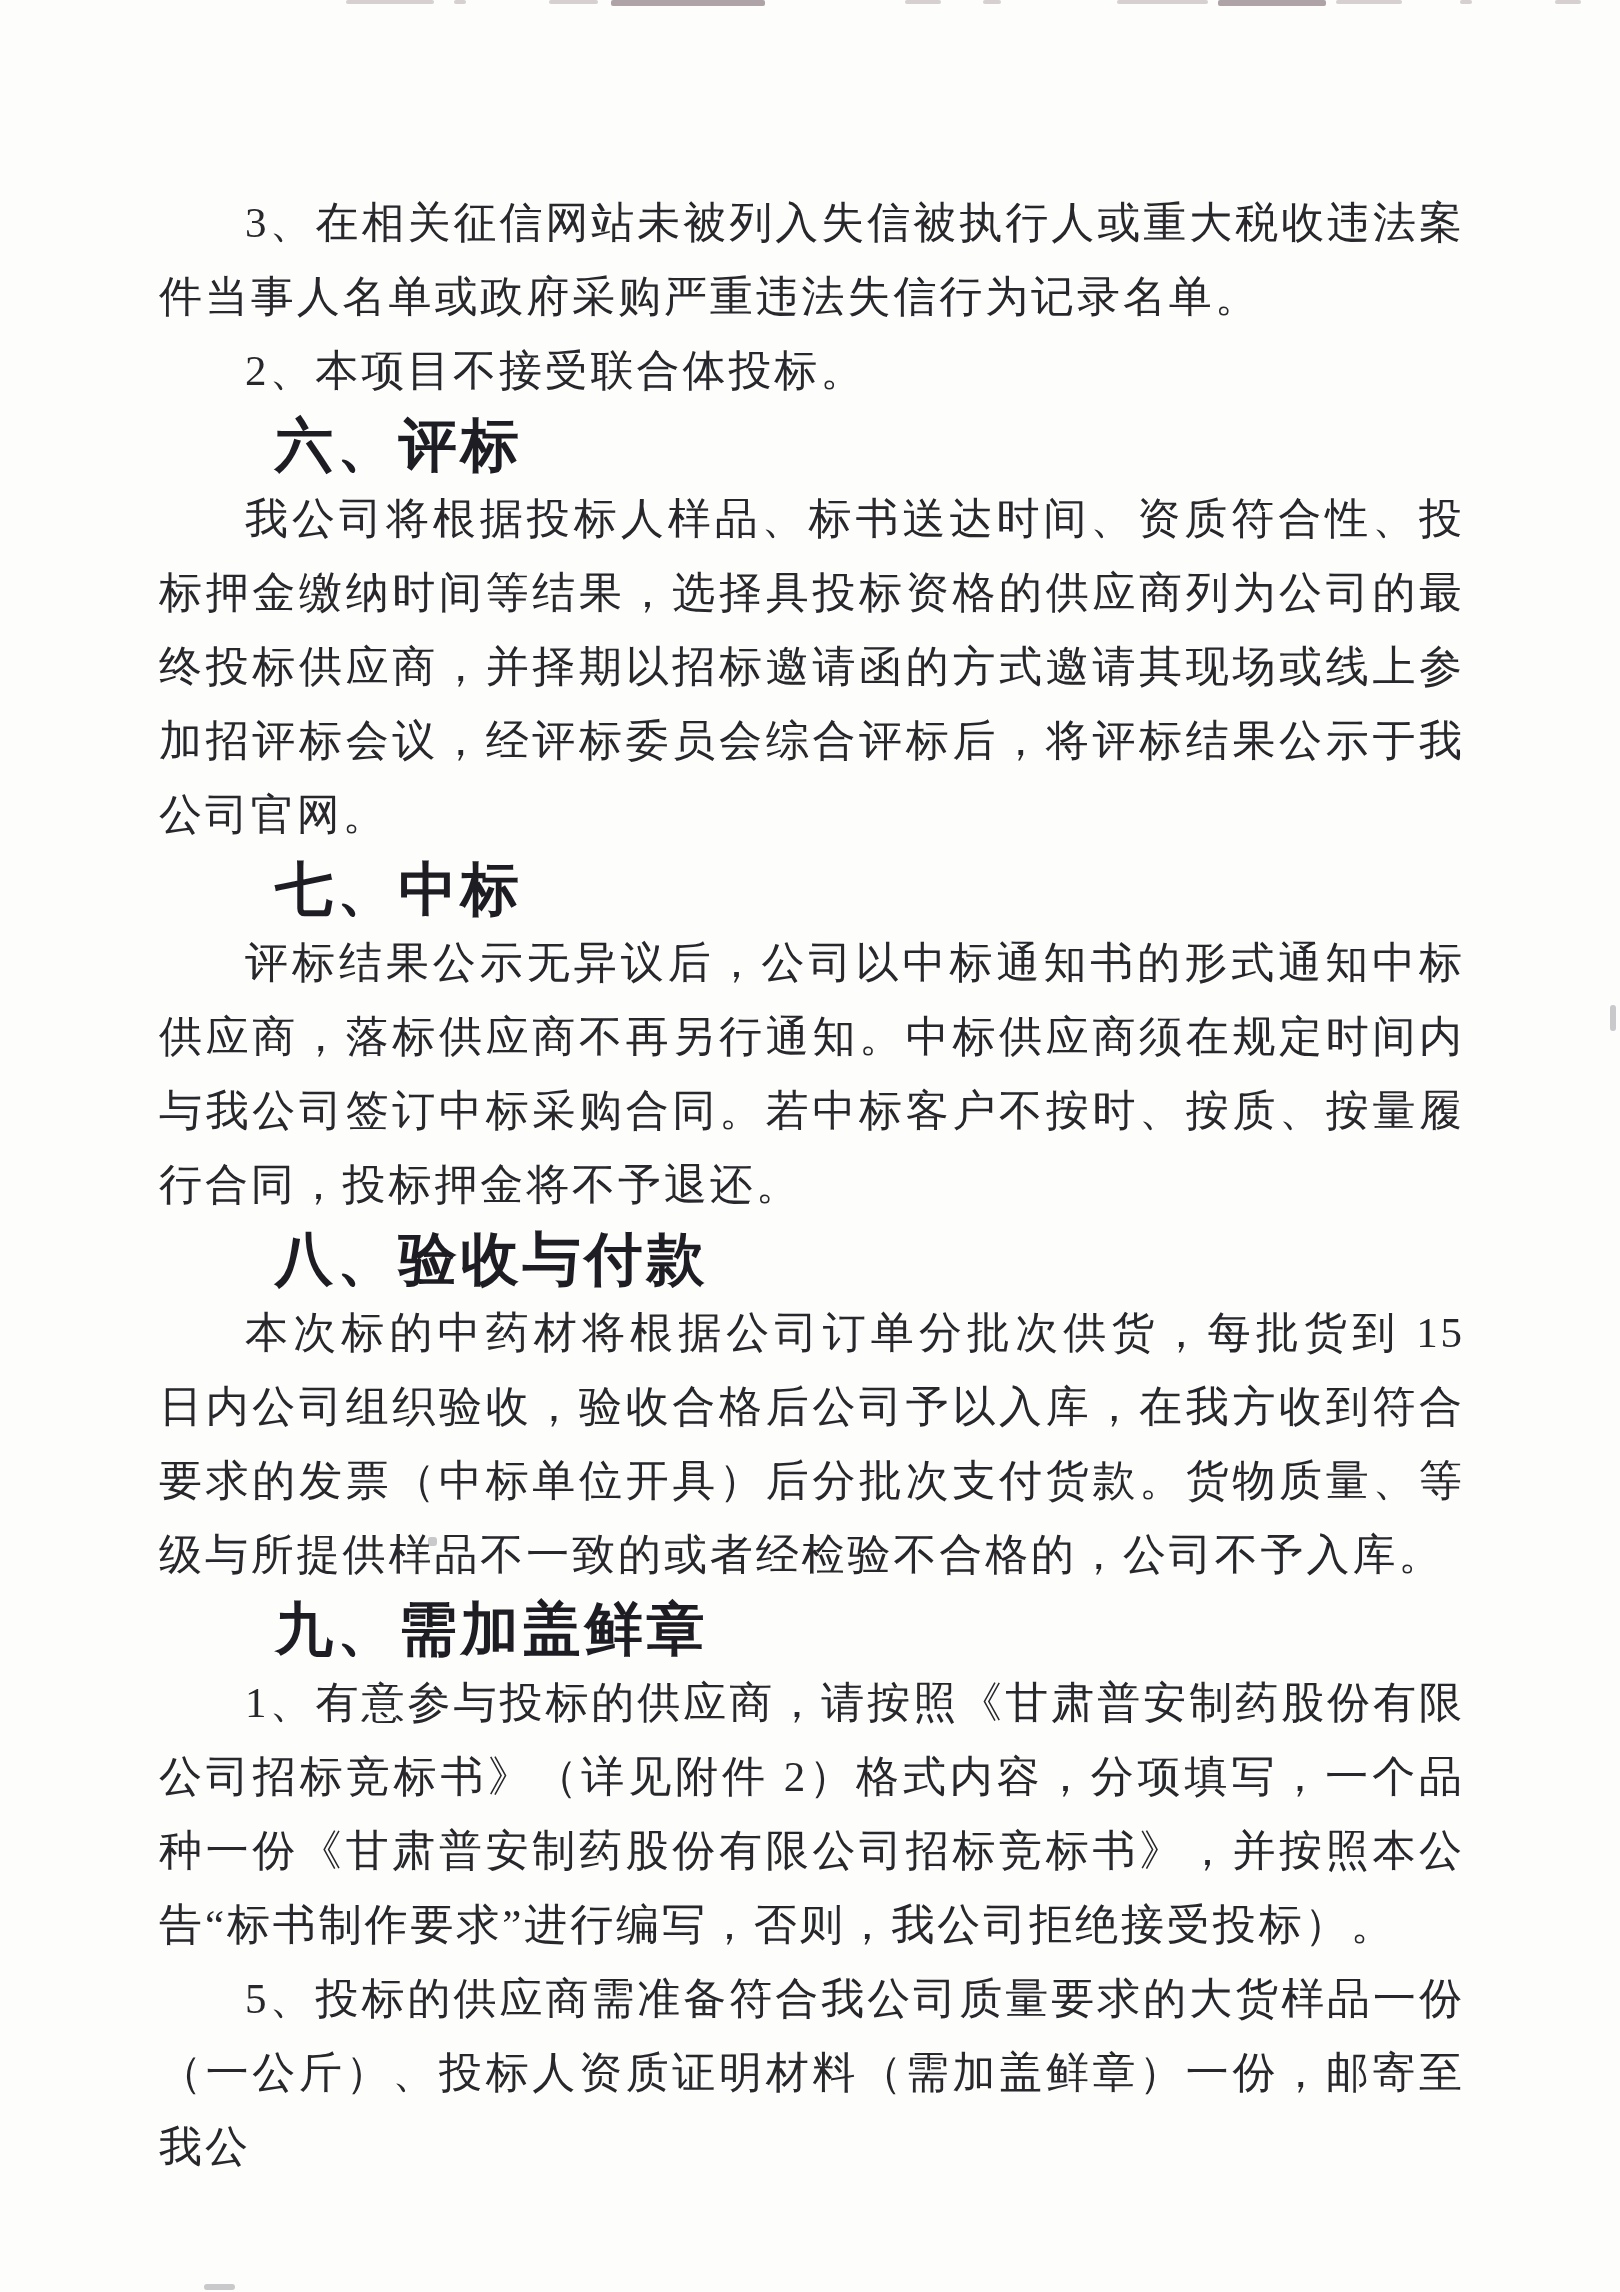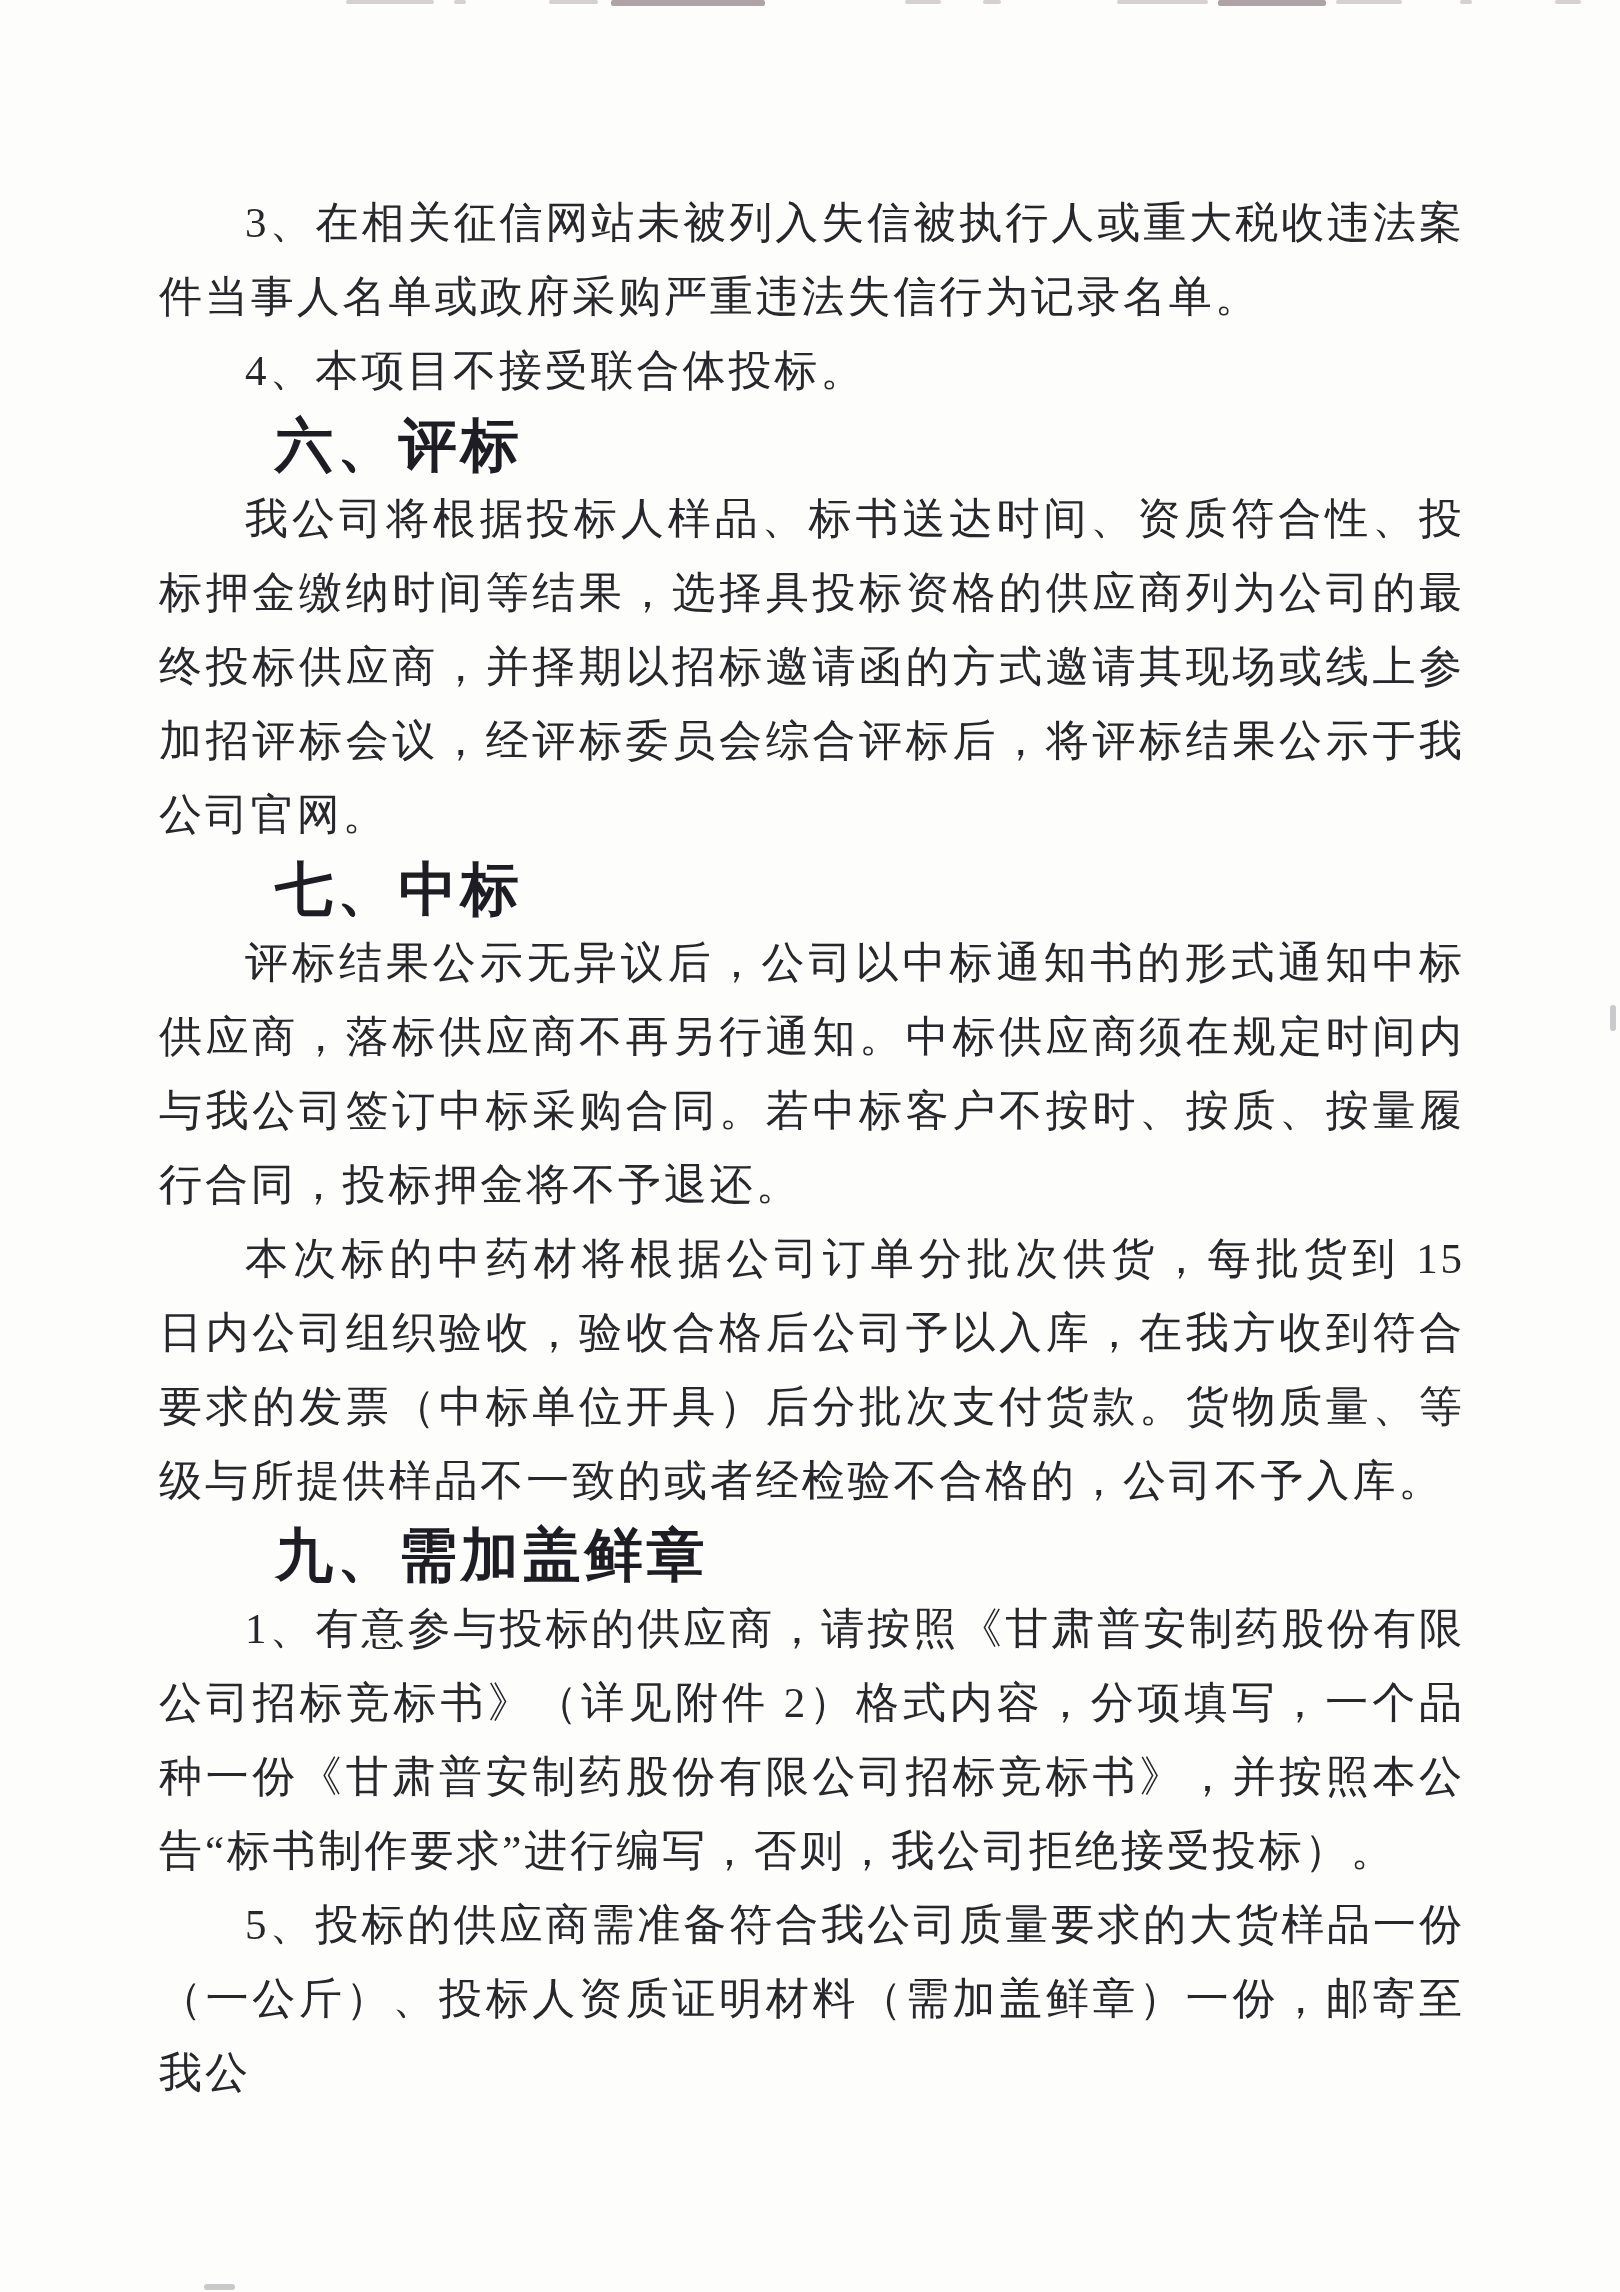--- a/index.html
+++ b/index.html
@@ -54,24 +54,25 @@
       <div class="dash" style="left: 1218px; top: 0px; width: 108px; height: 5.9px; background: rgb(110, 90, 94); opacity: 0.55;"></div>
       <div class="dash" style="left: 1336px; top: 0px; width: 66px; height: 3.9px; background: rgb(143, 123, 126); opacity: 0.35;"></div>
       <div class="dash" style="left: 1460px; top: 0px; width: 11.8px; height: 3.9px; background: rgb(143, 123, 126); opacity: 0.35;"></div>
       <div class="dash" style="left: 1555px; top: 0px; width: 25.5px; height: 3.9px; background: rgb(143, 123, 126); opacity: 0.35;"></div>
       <div class="speck" style="left: 428px; top: 1537px; width: 8.8px; height: 8.8px; background: rgb(201, 201, 204);"></div>
       <div class="speck" style="left: 1610px; top: 1005px; width: 5.9px; height: 25.5px; background: rgb(201, 201, 204);"></div>
       <div class="speck" style="left: 204px; top: 2284px; width: 31px; height: 5.9px; background: rgb(201, 201, 204);"></div>
     </div>
   <main class="doc">
       <p>3、在相关征信网站未被列入失信被执行人或重大税收违法案件当事人名单或政府采购严重违法失信行为记录名单。</p>
-      <p>4、本项目不接受联合体投标。</p>
+      <p>2、本项目不接受联合体投标。</p>
       <h2>六、评标</h2>
       <p>我公司将根据投标人样品、标书送达时间、资质符合性、投标押金缴纳时间等结果，选择具投标资格的供应商列为公司的最终投标供应商，并择期以招标邀请函的方式邀请其现场或线上参加招评标会议，经评标委员会综合评标后，将评标结果公示于我公司官网。</p>
       <h2>七、中标</h2>
       <p>评标结果公示无异议后，公司以中标通知书的形式通知中标供应商，落标供应商不再另行通知。中标供应商须在规定时间内与我公司签订中标采购合同。若中标客户不按时、按质、按量履行合同，投标押金将不予退还。</p>
+      <h2>八、验收与付款</h2>
       <p>本次标的中药材将根据公司订单分批次供货，每批货到 15 日内公司组织验收，验收合格后公司予以入库，在我方收到符合要求的发票（中标单位开具）后分批次支付货款。货物质量、等级与所提供样品不一致的或者经检验不合格的，公司不予入库。</p>
       <h2>九、需加盖鲜章</h2>
       <p>1、有意参与投标的供应商，请按照《甘肃普安制药股份有限公司招标竞标书》（详见附件 2）格式内容，分项填写，一个品种一份《甘肃普安制药股份有限公司招标竞标书》，并按照本公告“标书制作要求”进行编写，否则，我公司拒绝接受投标）。</p>
       <p>5、投标的供应商需准备符合我公司质量要求的大货样品一份（一公斤）、投标人资质证明材料（需加盖鲜章）一份，邮寄至我公</p>
     </main>
 </div>
 
 
 </body></html>

